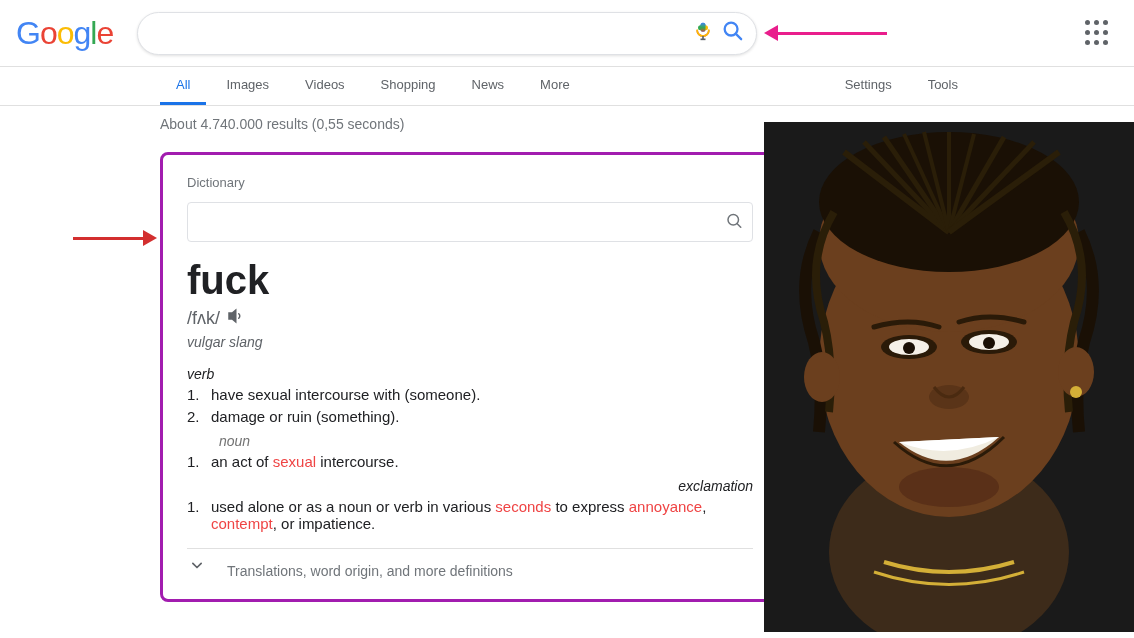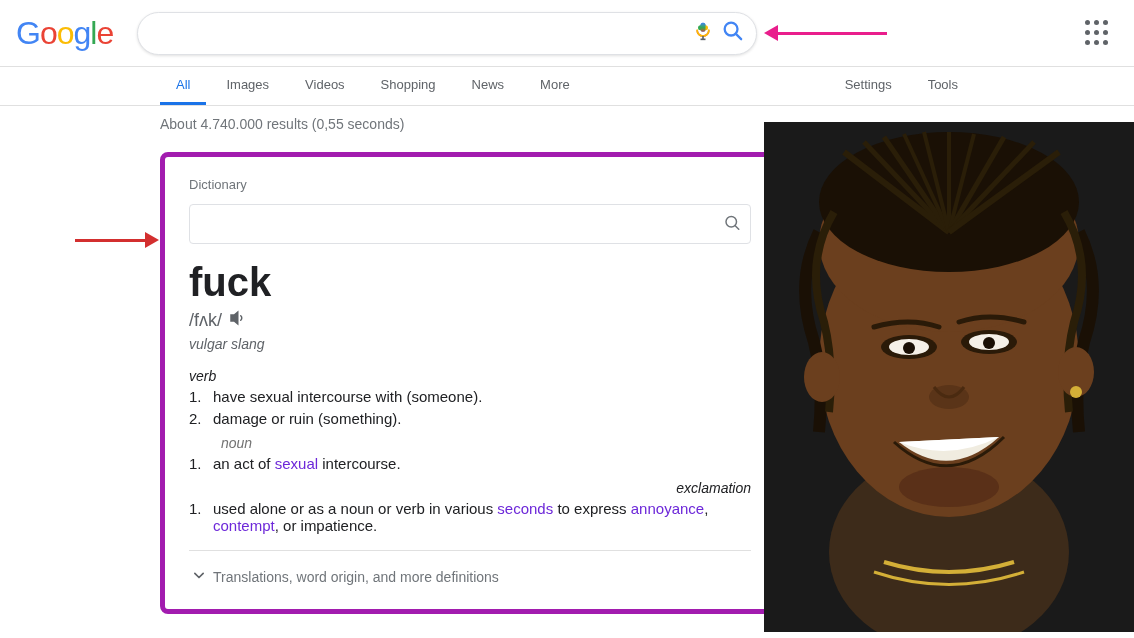--- a/index.html
+++ b/index.html
@@ -133,21 +133,21 @@
     #main-content {
       display: flex;
       padding: 0 160px;
       gap: 20px;
       margin-top: 10px;
     }
 
     #dictionary-card {
       flex: 1;
       max-width: 620px;
-      border: 5px solid #a21caf;
+      border: 3px solid #a21caf;
       border-radius: 8px;
       padding: 20px 24px;
       position: relative;
     }
 
     #dictionary-title {
       font-size: 13px;
       color: #70757a;
       margin-bottom: 12px;
     }
@@ -246,21 +246,21 @@
     #side-image {
       position: absolute;
       right: 0;
       top: 120px;
       width: 380px;
       height: 480px;
       overflow: hidden;
     }
 
     
-    .link-blue { color: #6d28d9; text-decoration: none; }
+    .link-blue { color: #ef4444; text-decoration: none; }
   </style>
 </head>
 <body>
 
 <div id="header">
   <div id="google-logo">
     <span class="logo-g">G</span>
       <span class="logo-o1">o</span>
       <span class="logo-o2">o</span>
       <span class="logo-g2">g</span>
@@ -389,21 +389,21 @@
     </ol>
 
     <div class="pos-label" style="font-size:14px;font-style:italic;color:#202124;margin-bottom:4px;margin-top:8px;text-align:right;">exclamation</div>
     <ol style="padding-left:0; list-style:none;">
       <li style="font-size:15px;color:#202124;margin-bottom:5px;display:flex;gap:6px;">
         <span style="min-width:18px;">1.</span>
         <span>used alone or as a noun or verb in various <a class="link-blue">seconds</a> to express <a class="link-blue">annoyance</a>, <a class="link-blue">contempt</a>, or impatience.</span>
       </li>
     </ol>
 
-    <div id="translations-bar" style="border-top:1px solid #e0e0e0; margin-top:16px; padding-top:14px; display:flex; align-items:center; gap:4px; cursor:pointer;">
+    <div id="translations-bar" style="border-top:1px solid #e0e0e0; margin-top:16px; padding-top:6px; display:flex; align-items:flex-end; gap:20px; cursor:pointer;">
       <span style="color:#5f6368;">
         <svg width="20" height="20" viewBox="0 0 24 24">
             <path d="M7 10l5 5 5-5" stroke="#5f6368" stroke-width="2" fill="none" stroke-linecap="round" stroke-linejoin="round"></path>
           </svg>
       </span>
       <span id="translations-text" style="font-size:14px;color:#70757a;">Translations, word origin, and more definitions</span>
     </div>
   </div>
 
   <div id="side-image" style="position:absolute; right:0; top:-30px; width:370px; height:510px; overflow:hidden;">

